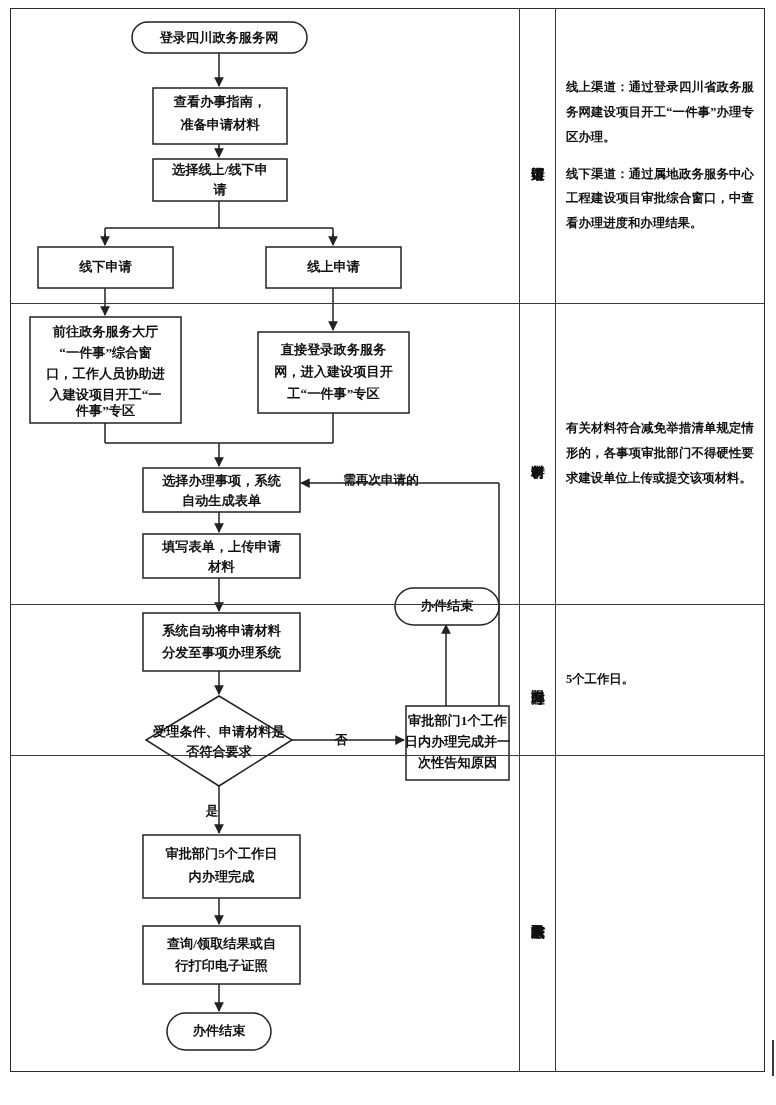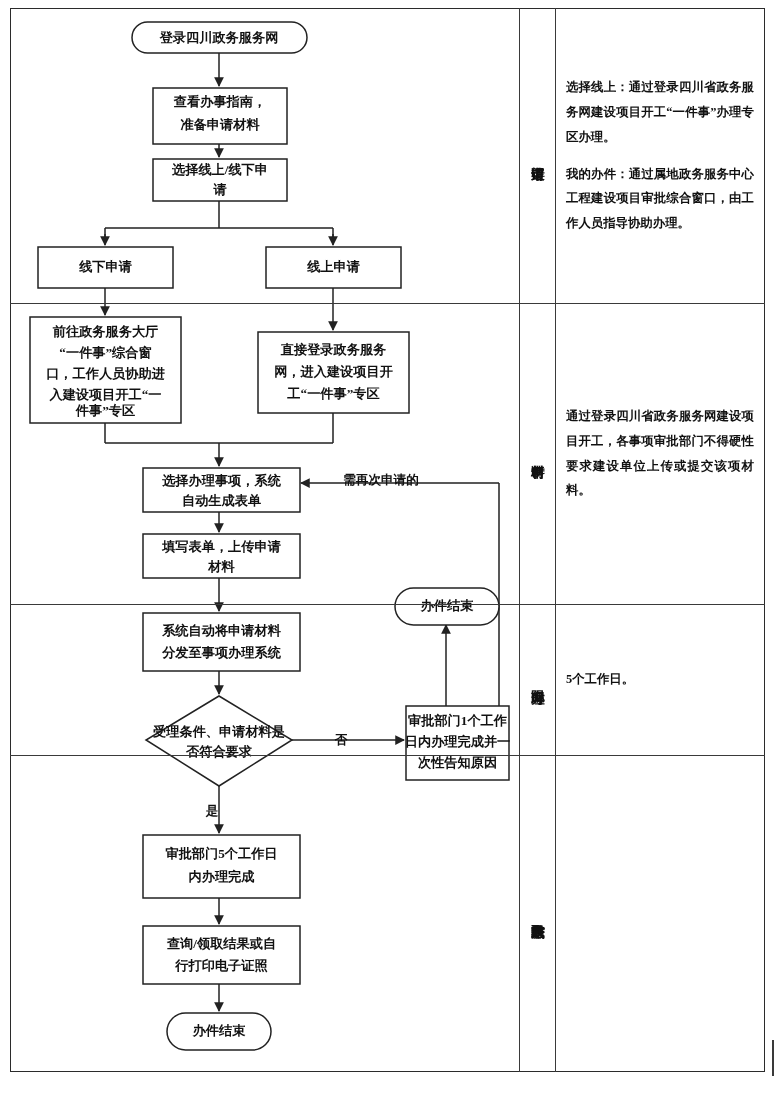--- a/index.html
+++ b/index.html
@@ -248,27 +248,27 @@
   <div class="frame"></div>
   <div class="vline col1"></div>
   <div class="vline col2"></div>
   <div class="hline" style="top:303px"></div>
   <div class="hline" style="top:604px"></div>
   <div class="hline" style="top:755px"></div>
   <div class="edge-mark"></div>
 
   <div class="rowlabel" style="top:8px;  height:295px">申请渠道</div>
   <div class="rowbody" style="top:8px;  height:295px">
-    <p>选择线上：通过登录四川省政务服务网建设项目开工“一件事”办理专区办理。</p>
-    <p>我的办件：通过属地政务服务中心工程建设项目审批综合窗口，由工作人员指导协助办理。</p>
+    <p>线上渠道：通过登录四川省政务服务网建设项目开工“一件事”办理专区办理。</p>
+    <p>线下渠道：通过属地政务服务中心工程建设项目审批综合窗口，中查看办理进度和办理结果。</p>
   </div>
 
   <div class="rowlabel" style="top:303px; height:301px">申请材料</div>
   <div class="rowbody" style="top:303px; height:301px">
-    <p>通过登录四川省政务服务网建设项目开工，各事项审批部门不得硬性要求建设单位上传或提交该项材料。</p>
+    <p>有关材料符合减免举措清单规定情形的，各事项审批部门不得硬性要求建设单位上传或提交该项材料。</p>
   </div>
 
   <div class="rowlabel" style="top:604px; height:151px">办理时限</div>
   <div class="rowbody" style="top:604px; height:151px">
     <p>5个工作日。</p>
   </div>
 
   <div class="rowlabel" style="top:755px; height:317px">结果获取方式</div>
 
 </div>

